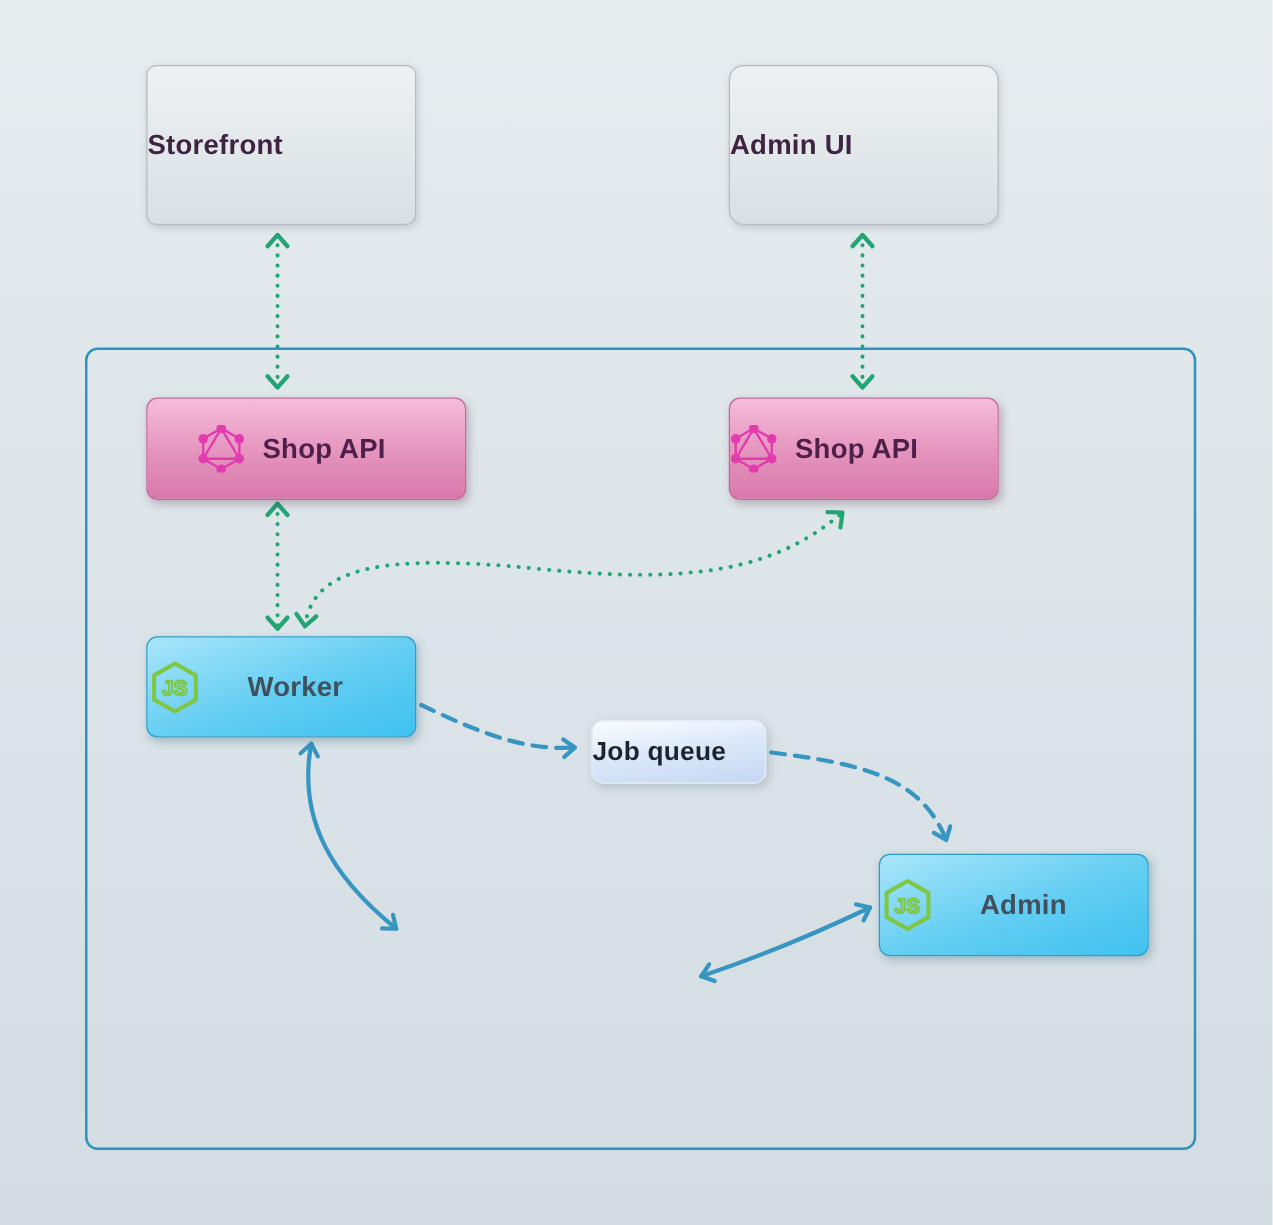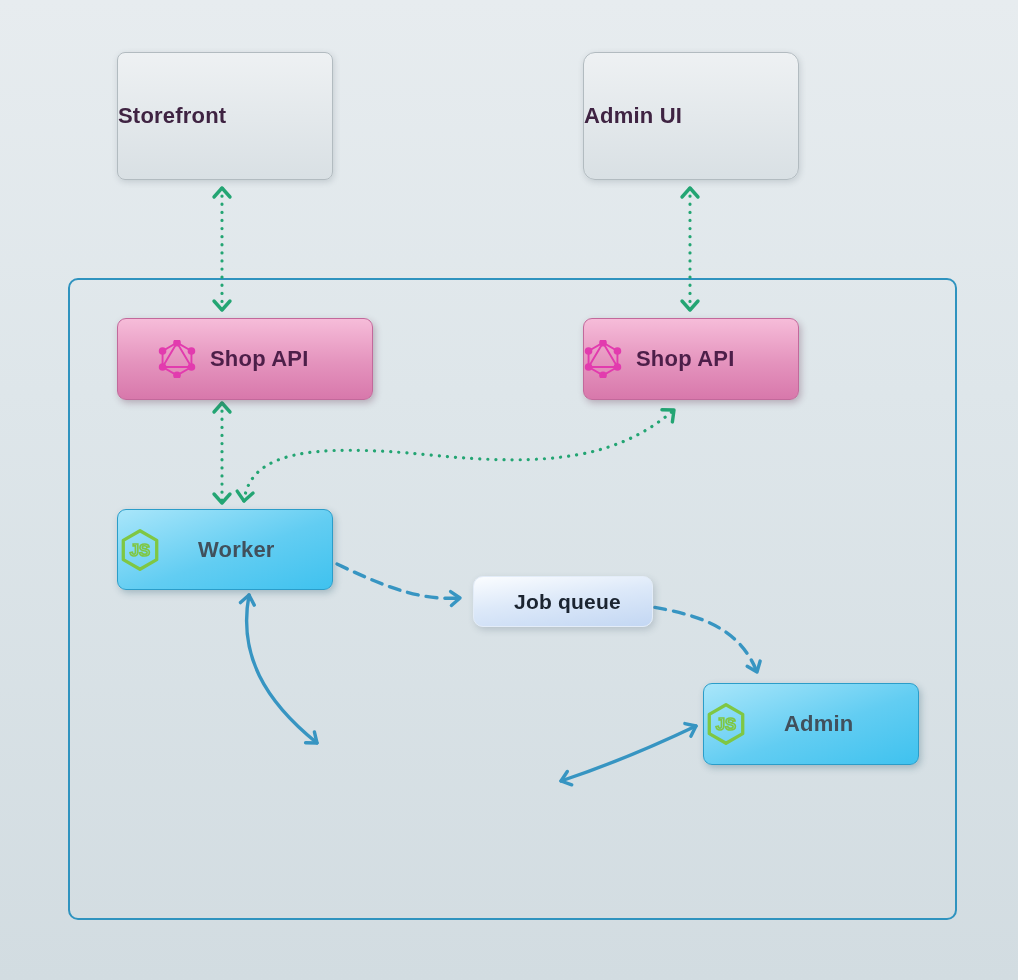--- a/index.html
+++ b/index.html
@@ -131,18 +131,18 @@
   <div class="node blue" style="left:703px; top:683px; width:214px; height:80px;">
     <span class="icon">
       <svg width="44" height="44" viewBox="0 0 40 40">
         <path d="M20 2.5 L35.2 11.2 L35.2 28.8 L20 37.5 L4.8 28.8 L4.8 11.2 Z" fill="none" stroke="#7fc743" stroke-width="3" stroke-linejoin="round"></path>
         <text x="20" y="25.5" text-anchor="middle" font-family="Liberation Sans, sans-serif" font-weight="bold" font-size="15" fill="none" stroke="#7fc743" stroke-width="1.5">JS</text>
       </svg>
     </span>
     <span class="lbl">Admin</span>
   </div>
 
-  <div class="node lightblue" style="left:473px; top:576px; width:138px; height:49px; border-radius:10px; font-size:21px;padding-left:40px;">
+  <div class="node lightblue" style="left:473px; top:576px; width:138px; height:49px; border-radius:10px; font-size:21px;">
     <span class="lbl">Job queue</span>
   </div>
 
 
 </div>
 
 </body></html>

